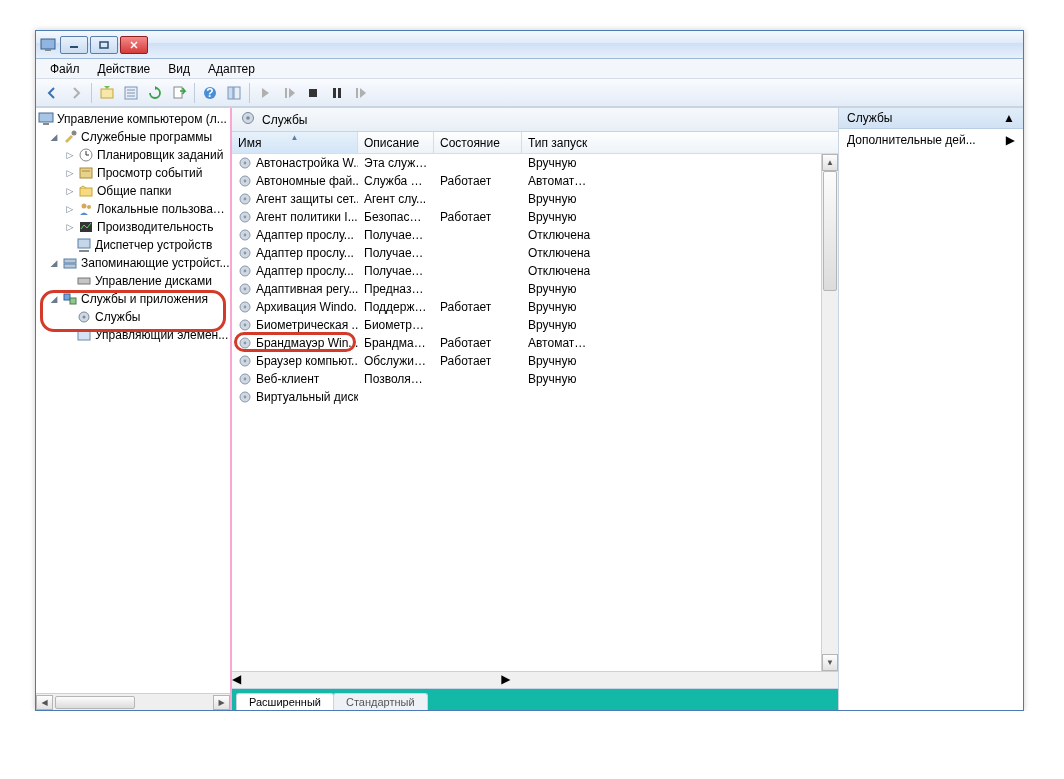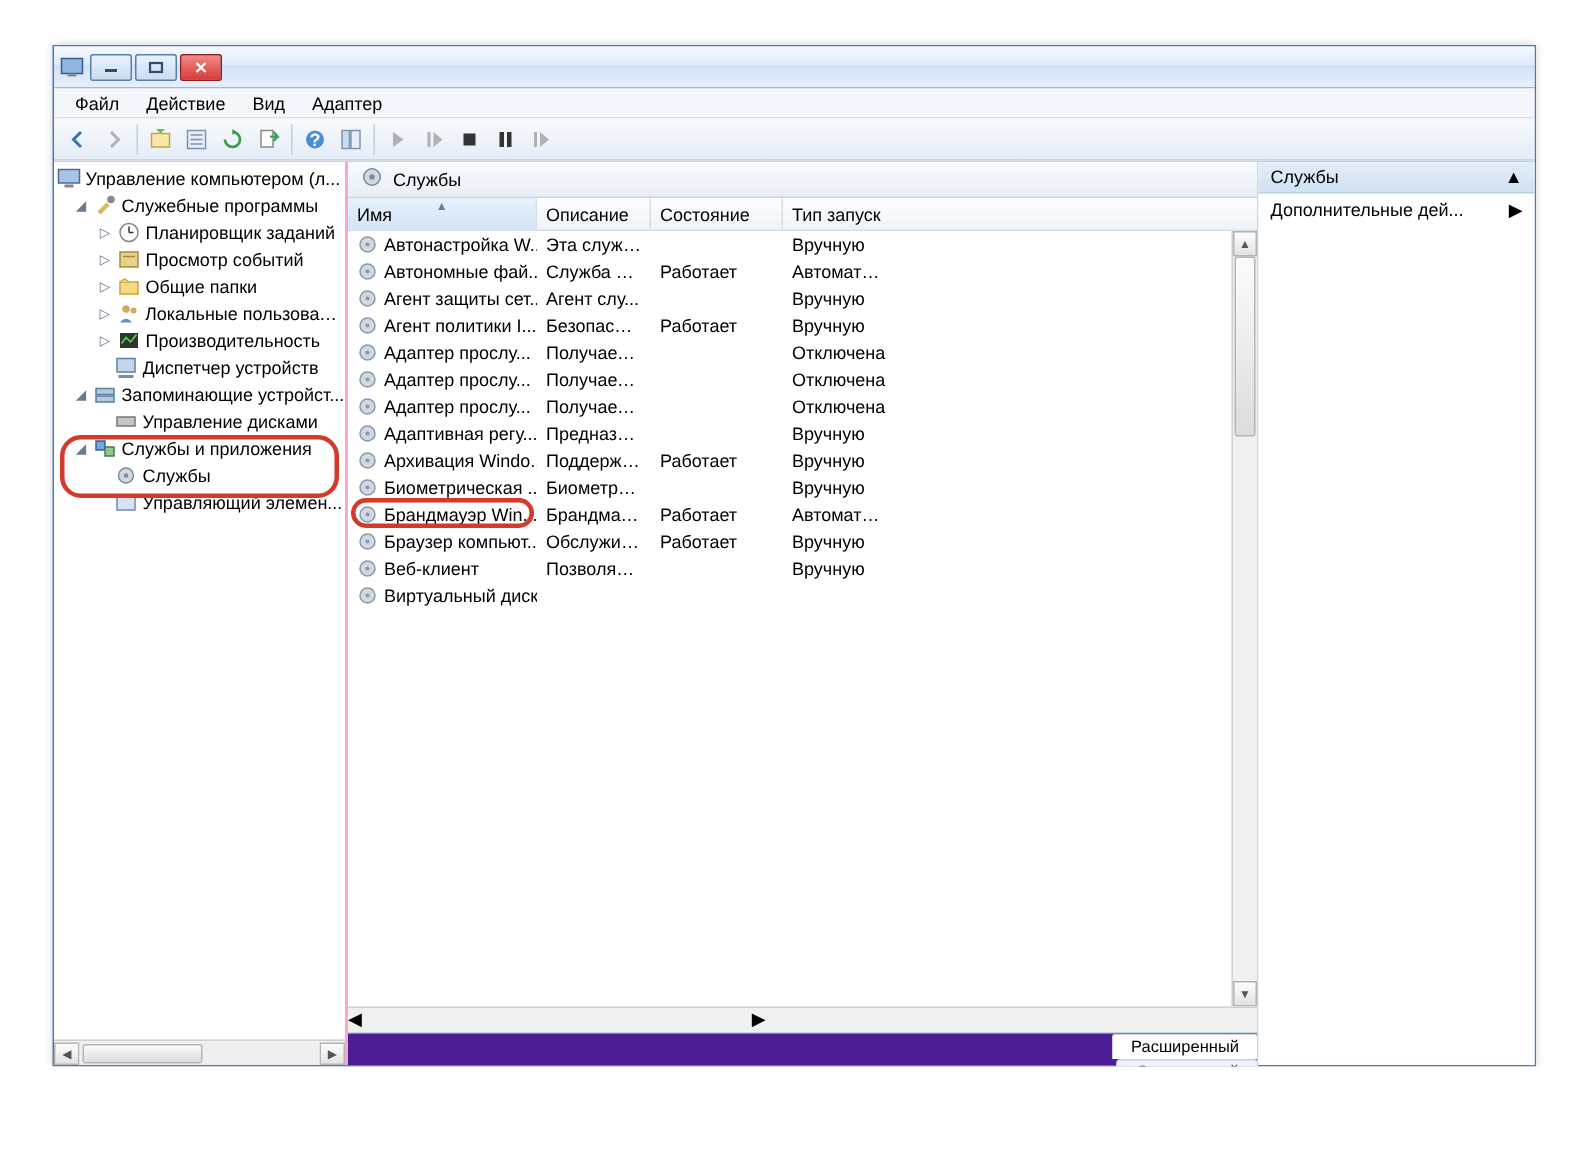--- a/index.html
+++ b/index.html
@@ -42,21 +42,21 @@
 .lrow { display:flex; height:18px; align-items:center; cursor:default; }
 .lcell { padding:0 6px; overflow:hidden; white-space:nowrap; text-overflow:ellipsis; }
 .lcell.name { display:flex; align-items:center; gap:4px; }
 .gear-icon { width:14px; height:14px; flex-shrink:0; }
 .listvscroll { position:absolute; right:0; top:0; width:17px; height:100%; background:#f0f0f0; border-left:1px solid #d0d0d0; }
 .listvscroll .varrow { height:17px; background:linear-gradient(to bottom,#fdfdfd,#e2e2e2); border:1px solid #b5b5b5; display:flex; align-items:center; justify-content:center; font-size:8px; color:#555; }
 .listvscroll .vtrack { position:absolute; top:17px; bottom:17px; left:0; right:0; }
 .listvscroll .vthumb { position:absolute; left:1px; right:1px; background:linear-gradient(to bottom,#fcfcfc,#dcdcdc); border:1px solid #b5b5b5; border-radius:2px; }
 .listvscroll .varrow.bottom { position:absolute; bottom:0; left:0; right:0; }
 .listhscroll { height:17px; background:#f0f0f0; border-top:1px solid #d0d0d0; display:flex; }
-.tabs { height:22px; background:#4c1d95; border-top:1px solid #c9d4e3; display:flex; align-items:flex-end; padding-left:4px;flex-direction:column; }
+.tabs { height:22px; background:#14b8a6; border-top:1px solid #c9d4e3; display:flex; align-items:flex-end; padding-left:4px; }
 .tab { padding:2px 12px; border:1px solid #c9d4e3; border-bottom:none; background:#fff; border-radius:3px 3px 0 0; margin-right:-1px; cursor:default; font-size:11px; }
 .tab.inactive { background:#eef2f7; color:#555; }
 .actionpane { width:184px; background:#fff; display:flex; flex-direction:column; }
 .actionhead { height:24px; background:linear-gradient(to bottom,#f7fafc,#e8eef6); border-bottom:1px solid #c9d4e3; display:flex; align-items:center; padding-left:8px; font-weight:bold; }
 .actiongroup { background:linear-gradient(to bottom,#e2edf9,#d1e2f4); border-bottom:1px solid #b9cde3; padding:3px 8px; display:flex; align-items:center; justify-content:space-between; }
 .actionitem { padding:4px 8px 4px 8px; cursor:default; display:flex; align-items:center; justify-content:space-between; }
 .row-circle { position:absolute; border:3px solid #d43a2a; border-radius:11px; pointer-events:none; }
 </style>
 </head>
 <body>

